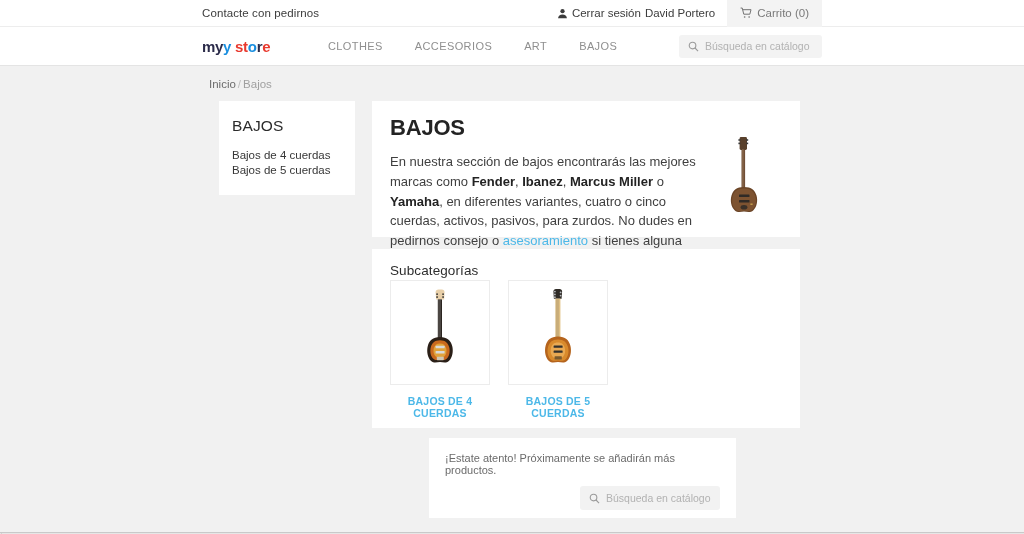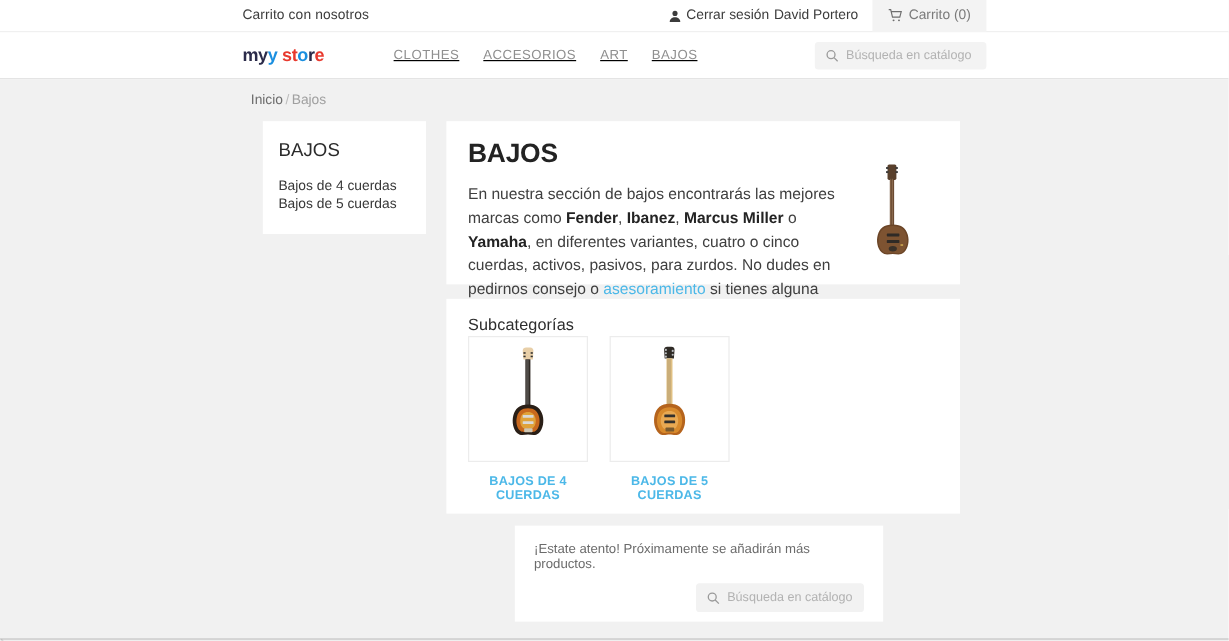--- a/index.html
+++ b/index.html
@@ -62,23 +62,22 @@
   }
   .logo {
     font-size: 15px; font-weight: bold; letter-spacing: -.3px;
     white-space: nowrap; cursor: pointer;
     width: 120px;
   }
   .logo .c1 { color: #2b2b4a; }
   .logo .c2 { color: #1a8fe0; }
   .logo .c3 { color: #e8392e; margin-top: 36px; }
   .nav {
-    display: flex; align-items: flex-start; gap: 20px;
+    display: flex; align-items: flex-start; gap: 32px;
     margin-left: 6px;
-    text-decoration: underline;
   }
   .nav a {
     font-size: 11px; color: #8f8f8f; text-decoration: none;
     letter-spacing: .4px; cursor: pointer;
   }
   .search-wrap { margin-left: auto; }
   .search-box {
     width: 143px; height: 23px; background: #f3f3f3; border-radius: 3px;
     display: flex; align-items: center; gap: 6px; padding: 0 9px;
     cursor: text;
@@ -183,21 +182,21 @@
   }
 </style>
 </head>
 <body>
 
 <div class="viewport">
   <div class="page-white-top"></div>
 
   <div class="topbar">
     <div class="topbar-inner">
-      <span class="contact-link">Carrito con nosotros</span>
+      <span class="contact-link">Contacte con pedirnos</span>
 
       <div class="topbar-right">
         <div class="user-block">
           <span class="ico">
             <svg width="11" height="11" viewBox="0 0 16 16" fill="#3c3c3c">
               <circle cx="8" cy="4.6" r="3.1"></circle>
               <path d="M1.6 15c0-3.5 2.9-5.6 6.4-5.6s6.4 2.1 6.4 5.6z"></path>
             </svg>
           </span>
           <span class="signout">Cerrar sesión</span>

